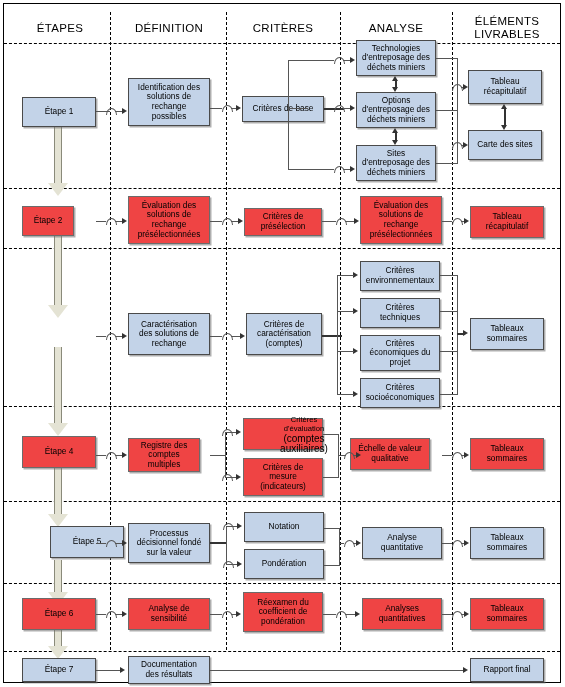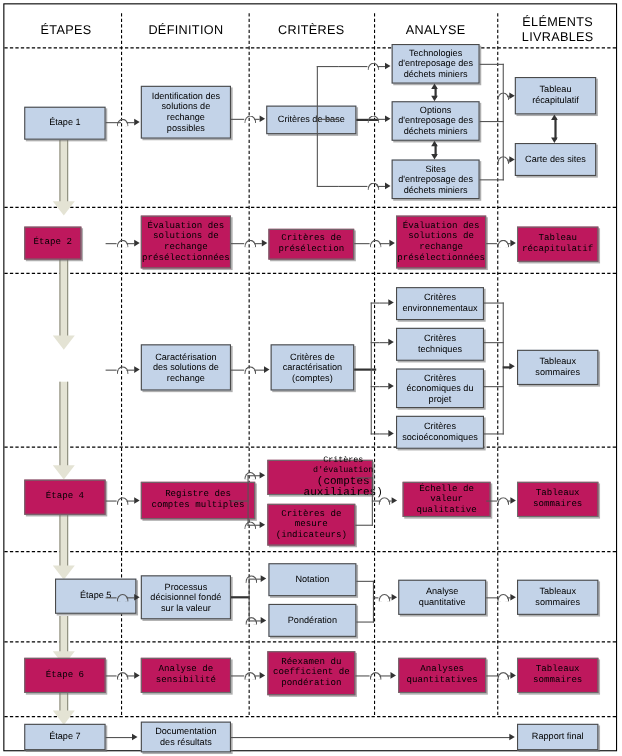--- a/index.html
+++ b/index.html
@@ -15,21 +15,21 @@
   .hdiv{position:absolute;height:0;border-top:1.4px dashed #000;}
 
   
   .hdr{position:absolute;text-align:center;font-size:11.5px;color:#000;letter-spacing:.3px;line-height:13px;}
 
   
   .box{position:absolute;box-sizing:border-box;border:1.1px solid #58595b;
        display:flex;align-items:center;justify-content:center;text-align:center;
        font-size:8.3px;line-height:9.6px;color:#000;padding:1px 2px;}
   .box.blue{background:#c3d3e8;border-color:#4a4a4a;}
-  .box.white{background:#be185d;border-color:#6b6b6b;font-family:Liberation Mono, monospace;}
+  .box.white{background:#ef4444;border-color:#6b6b6b;}
   .box.shadow{box-shadow:1.5px 1.5px 0 rgba(110,110,110,.55);}
 
   
   .ln{position:absolute;background:#555;}
   .ln.h{height:1.2px;}
   .ln.v{width:1.2px;}
   .ln.thick{background:#333;}
   .ln.h.thick{height:1.9px;}
   .ln.v.thick{width:1.9px;}
 
@@ -309,36 +309,36 @@
   <div class="ln h" style="left:440px;top:351px;width:18px;"></div>
   <div class="ln h" style="left:440px;top:394px;width:18px;"></div>
   <div class="ln v" style="left:457px;top:275px;height:120px;"></div>
   <div class="ln h thick" style="left:457px;top:333px;width:8px;"></div>
   <div class="ah right" style="left:463px;top:330px;"></div>
 
   <div class="box white shadow" style="left:22px;top:436px;width:74px;height:32px;">
     <span>Étape 4</span>
     </div>
 
-  <div class="box white shadow" style="left:128px;top:438px;width:104px;height:34px;flex-direction:column;">
+  <div class="box white shadow" style="left:128px;top:438px;width:72px;height:34px;flex-direction:column;">
     <div>Registre des</div>
     <div>comptes multiples</div>
   </div>
 
-  <div class="box white shadow" style="left:243px;top:418px;width:96px;height:32px;flex-direction:column;padding-left:44px;">
+  <div class="box white shadow" style="left:243px;top:418px;width:80px;height:32px;flex-direction:column;padding-left:44px;">
     <div style="font-size:7.6px;">Critères d'évaluation</div>
     <div style="font-size:10px;">(comptes auxiliaires)</div>
   </div>
   <div class="box white shadow" style="left:243px;top:458px;width:80px;height:38px;flex-direction:column;">
     <div>Critères de</div>
     <div>mesure</div>
     <div>(indicateurs)</div>
   </div>
 
-  <div class="box white shadow" style="left:366px;top:438px;width:80px;height:32px;flex-direction:column;">
+  <div class="box white shadow" style="left:350px;top:438px;width:80px;height:32px;flex-direction:column;">
     <div>Échelle de valeur</div>
     <div>qualitative</div>
   </div>
 
   <div class="box white shadow" style="left:470px;top:438px;width:74px;height:32px;flex-direction:column;">
     <div>Tableaux</div>
     <div>sommaires</div>
   </div>
 
   <div class="ln h" style="left:96px;top:455px;width:10px;"></div>

